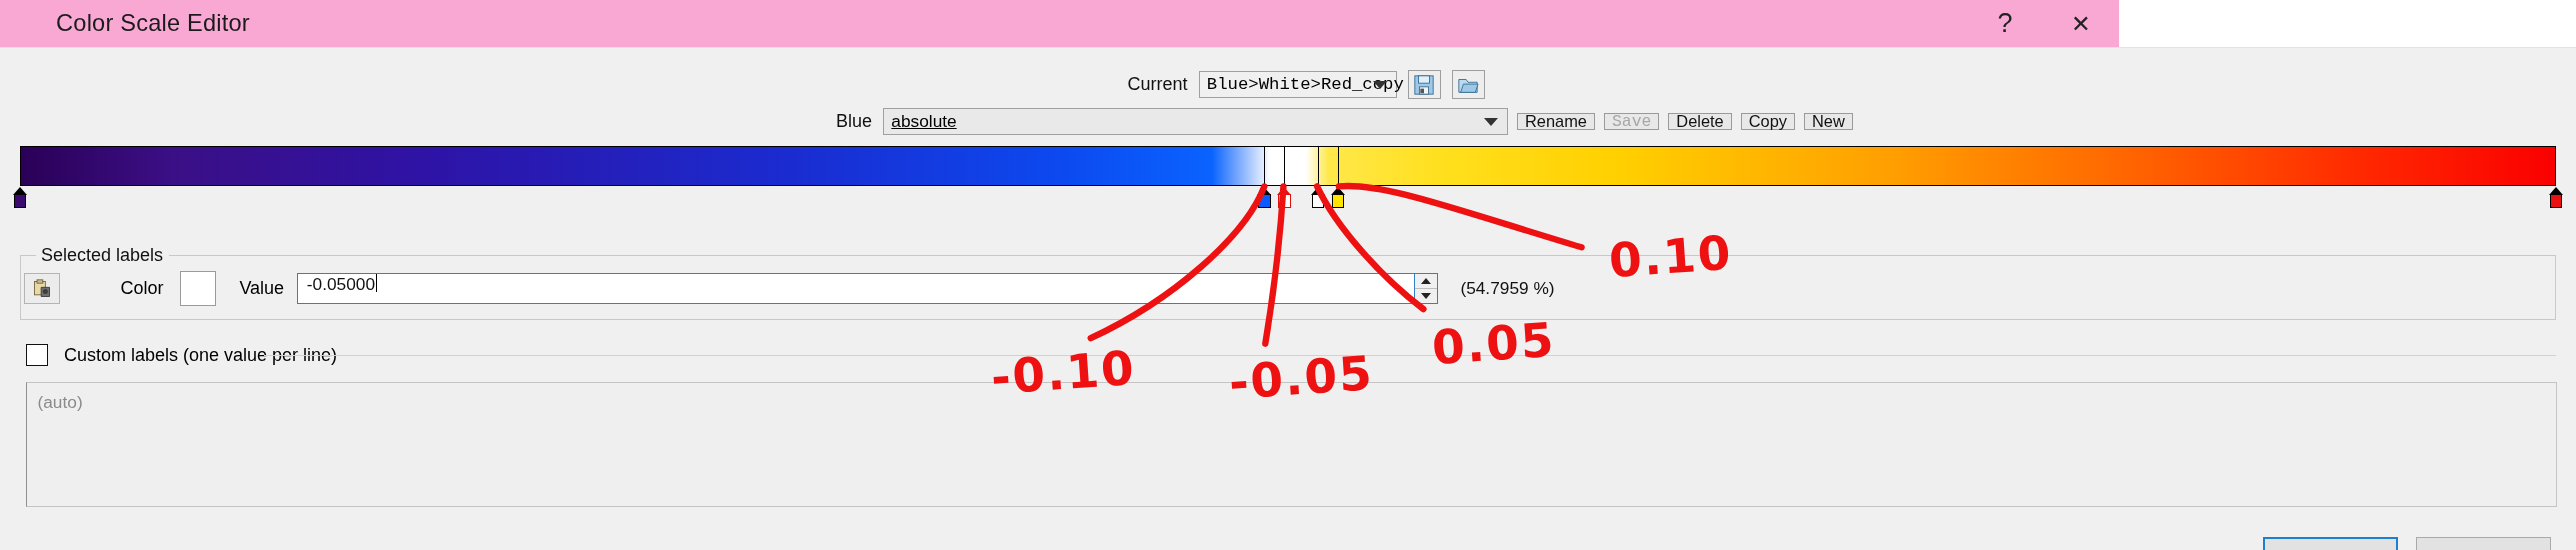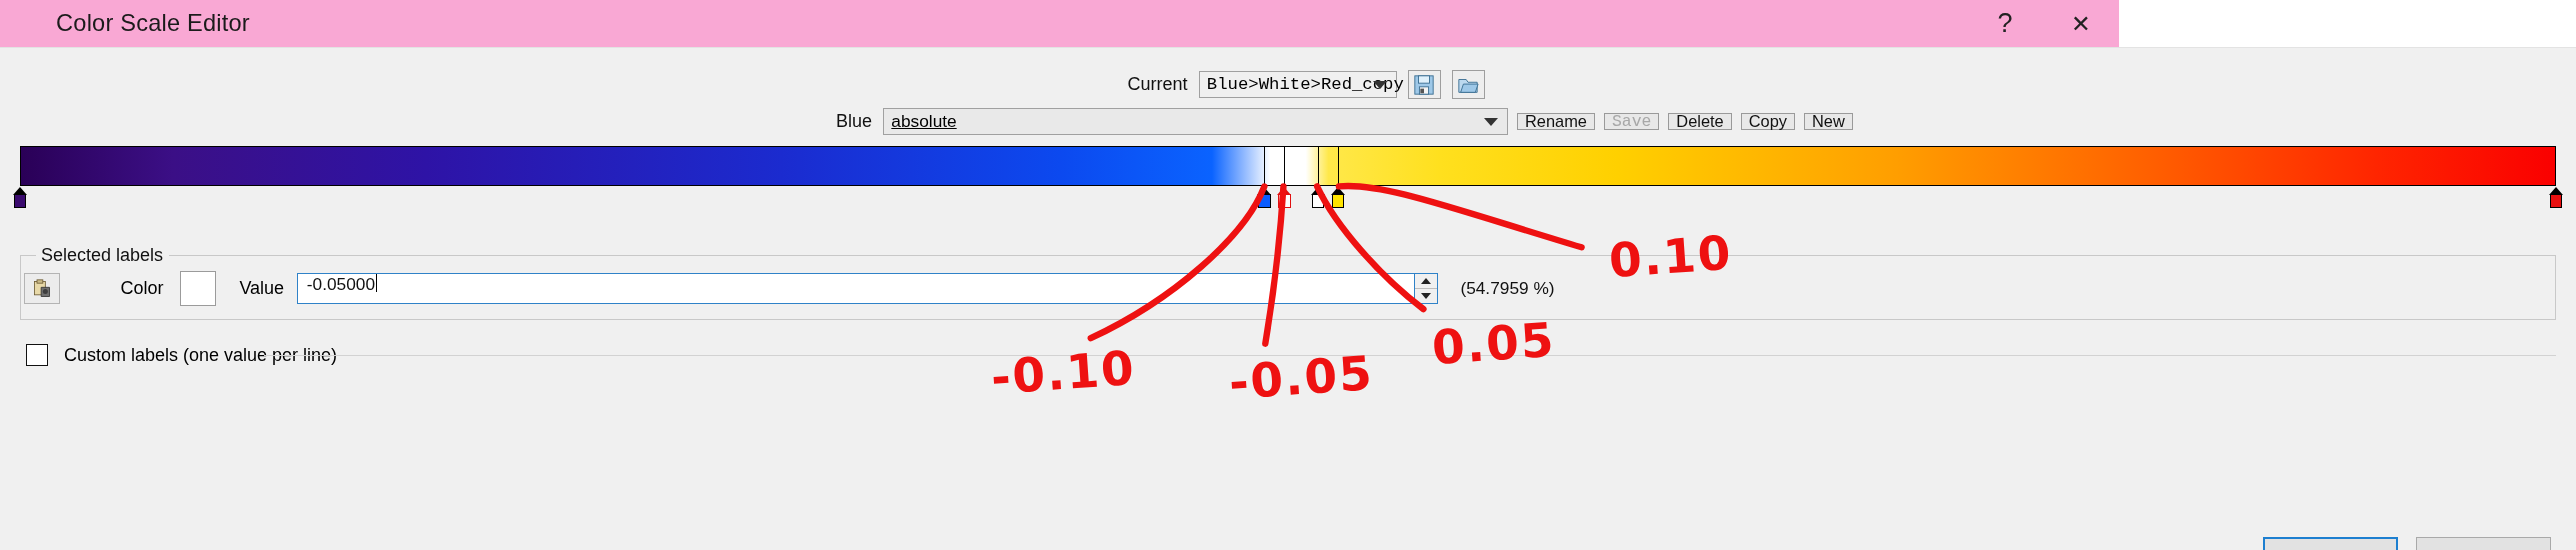--- a/index.html
+++ b/index.html
@@ -460,20 +460,21 @@
         </div>
     </div>
     <div class="pct">(54.7959 %)</div>
   </div>
 
   <div class="custom-row">
     <div class="checkbox"></div>
     <div class="custom-lbl">Custom labels (one value per line)</div>
   </div>
   <div class="custom-rule"></div>
+  <div class="textarea">(auto)</div>
 
   <div class="bottom">
     <div class="big-btn focused">Apply</div>
     <div class="big-btn">Close</div>
   </div>
 </div>
 
 <div class="annot-layer">
   <svg width="2576" height="551" viewBox="0 0 2834 606">
     <g fill="none" stroke="#ee1111" stroke-width="7" stroke-linecap="round">

